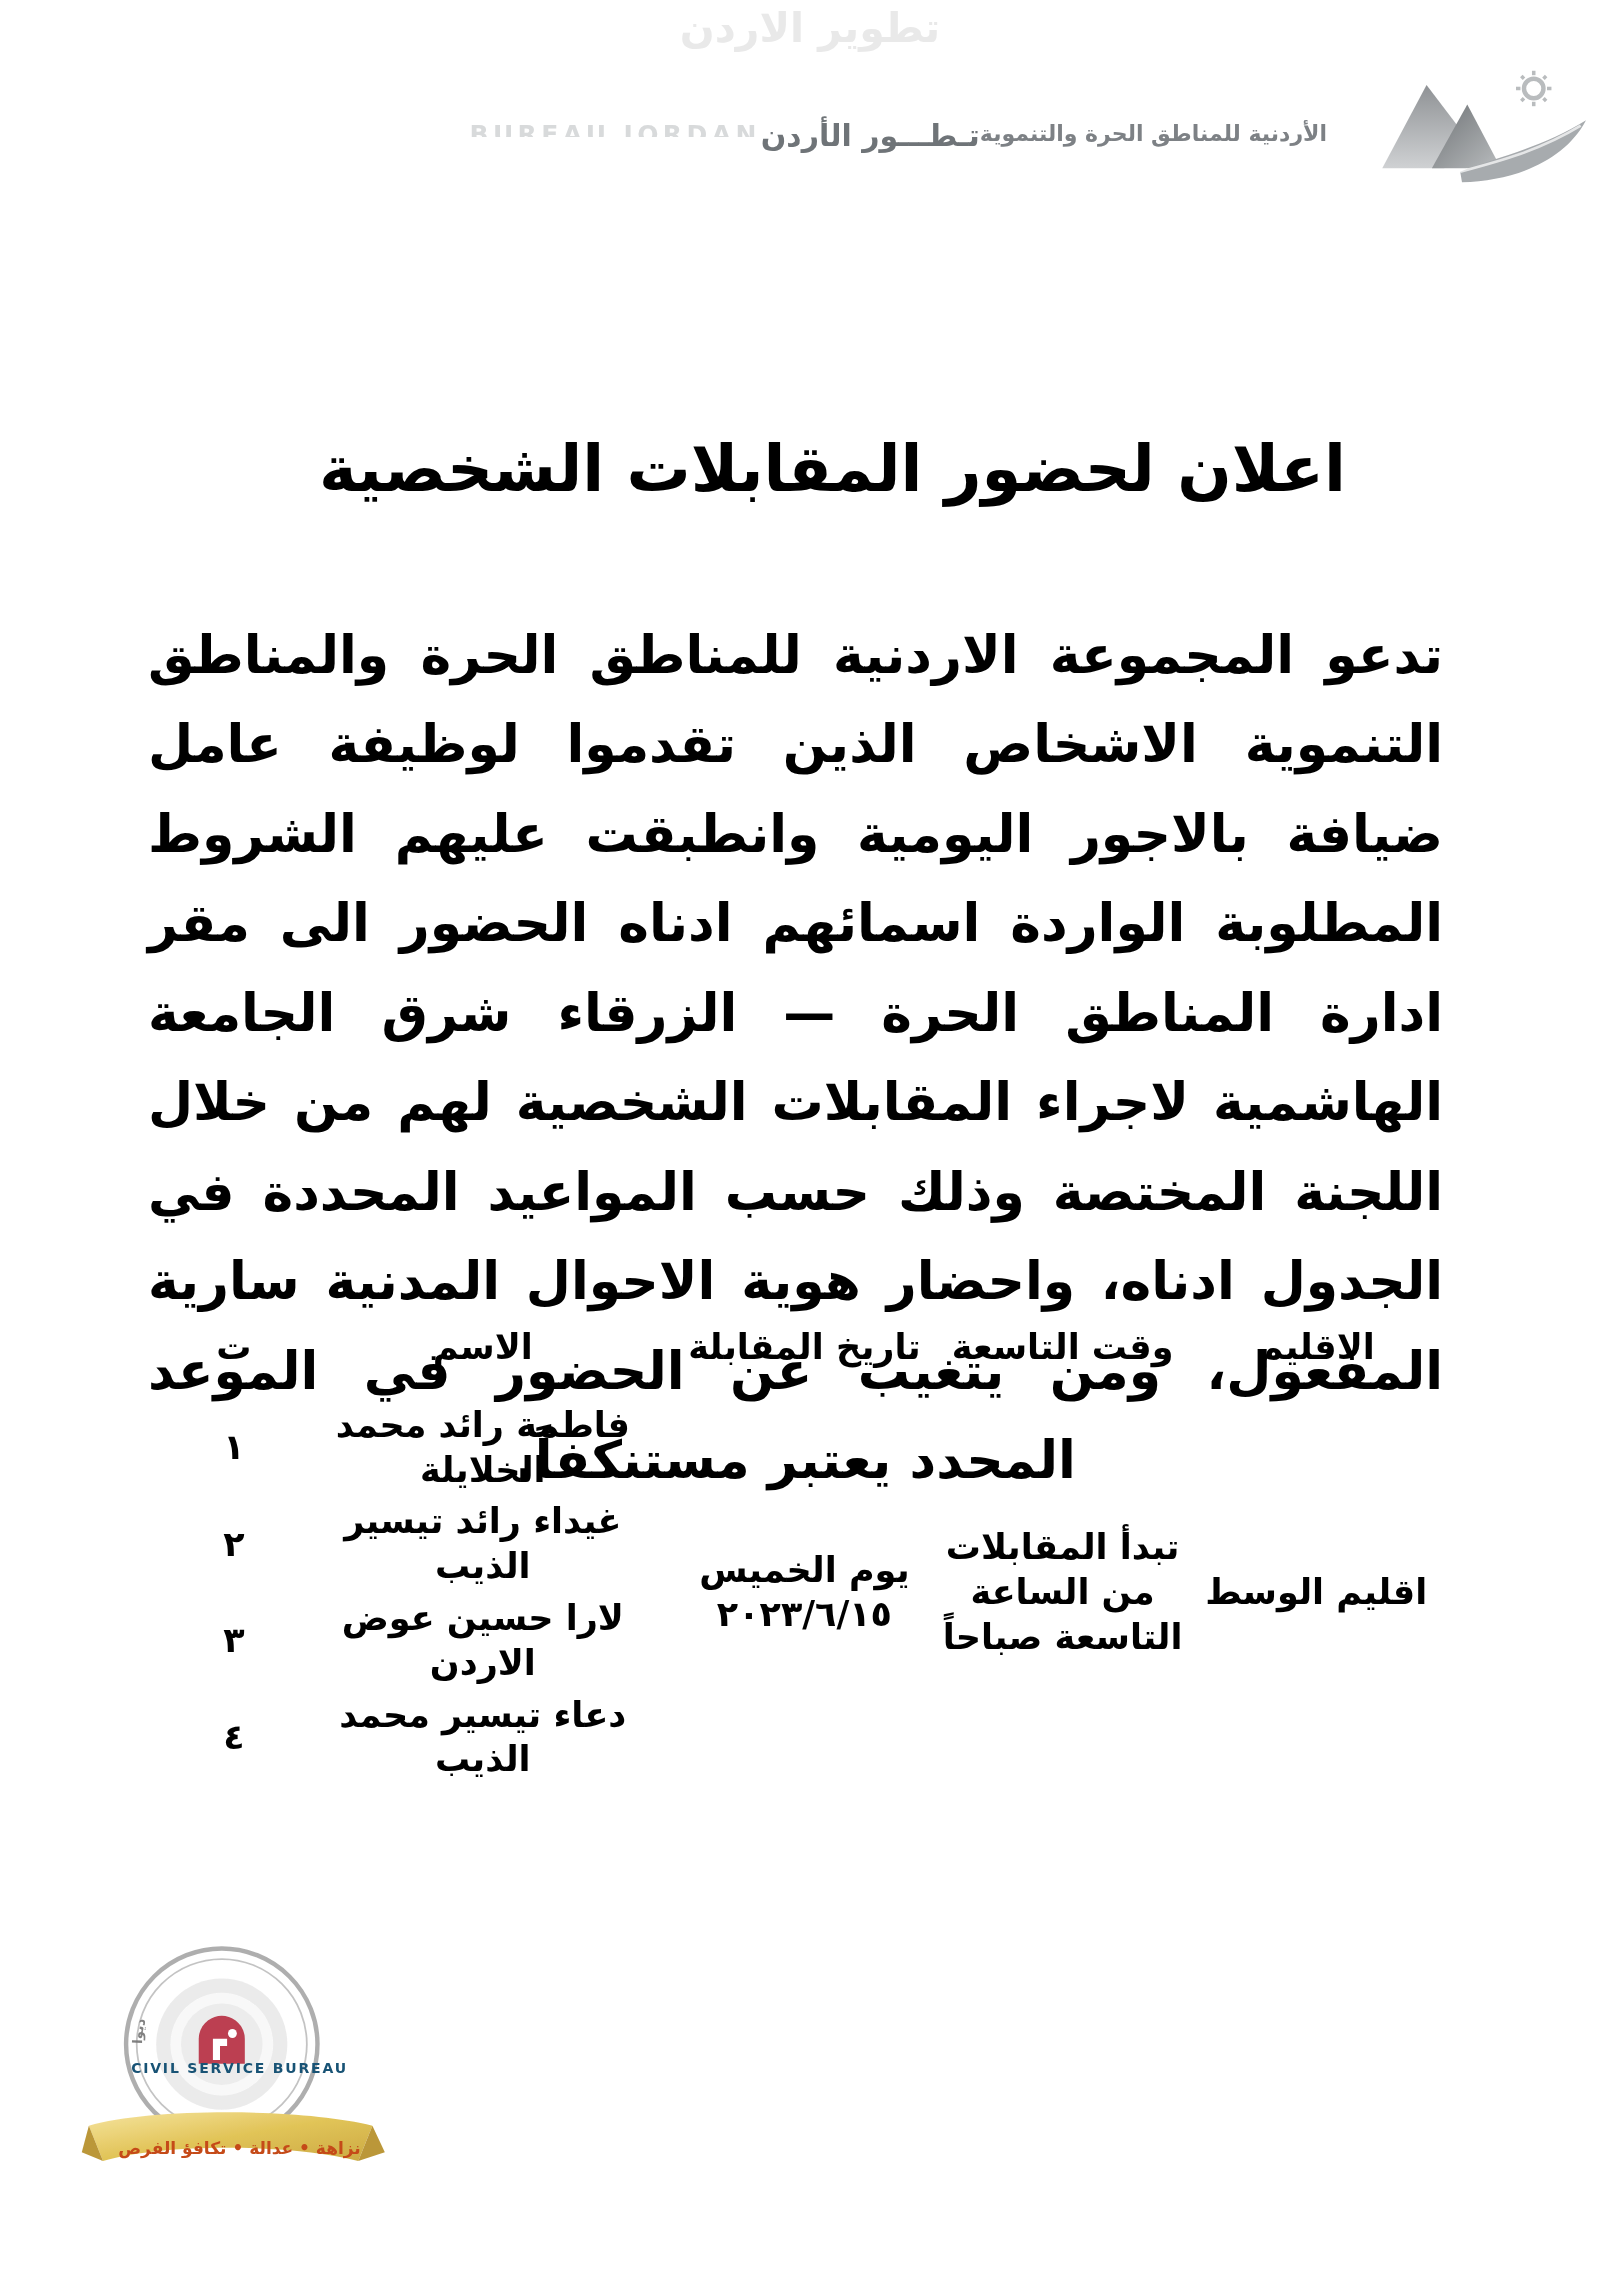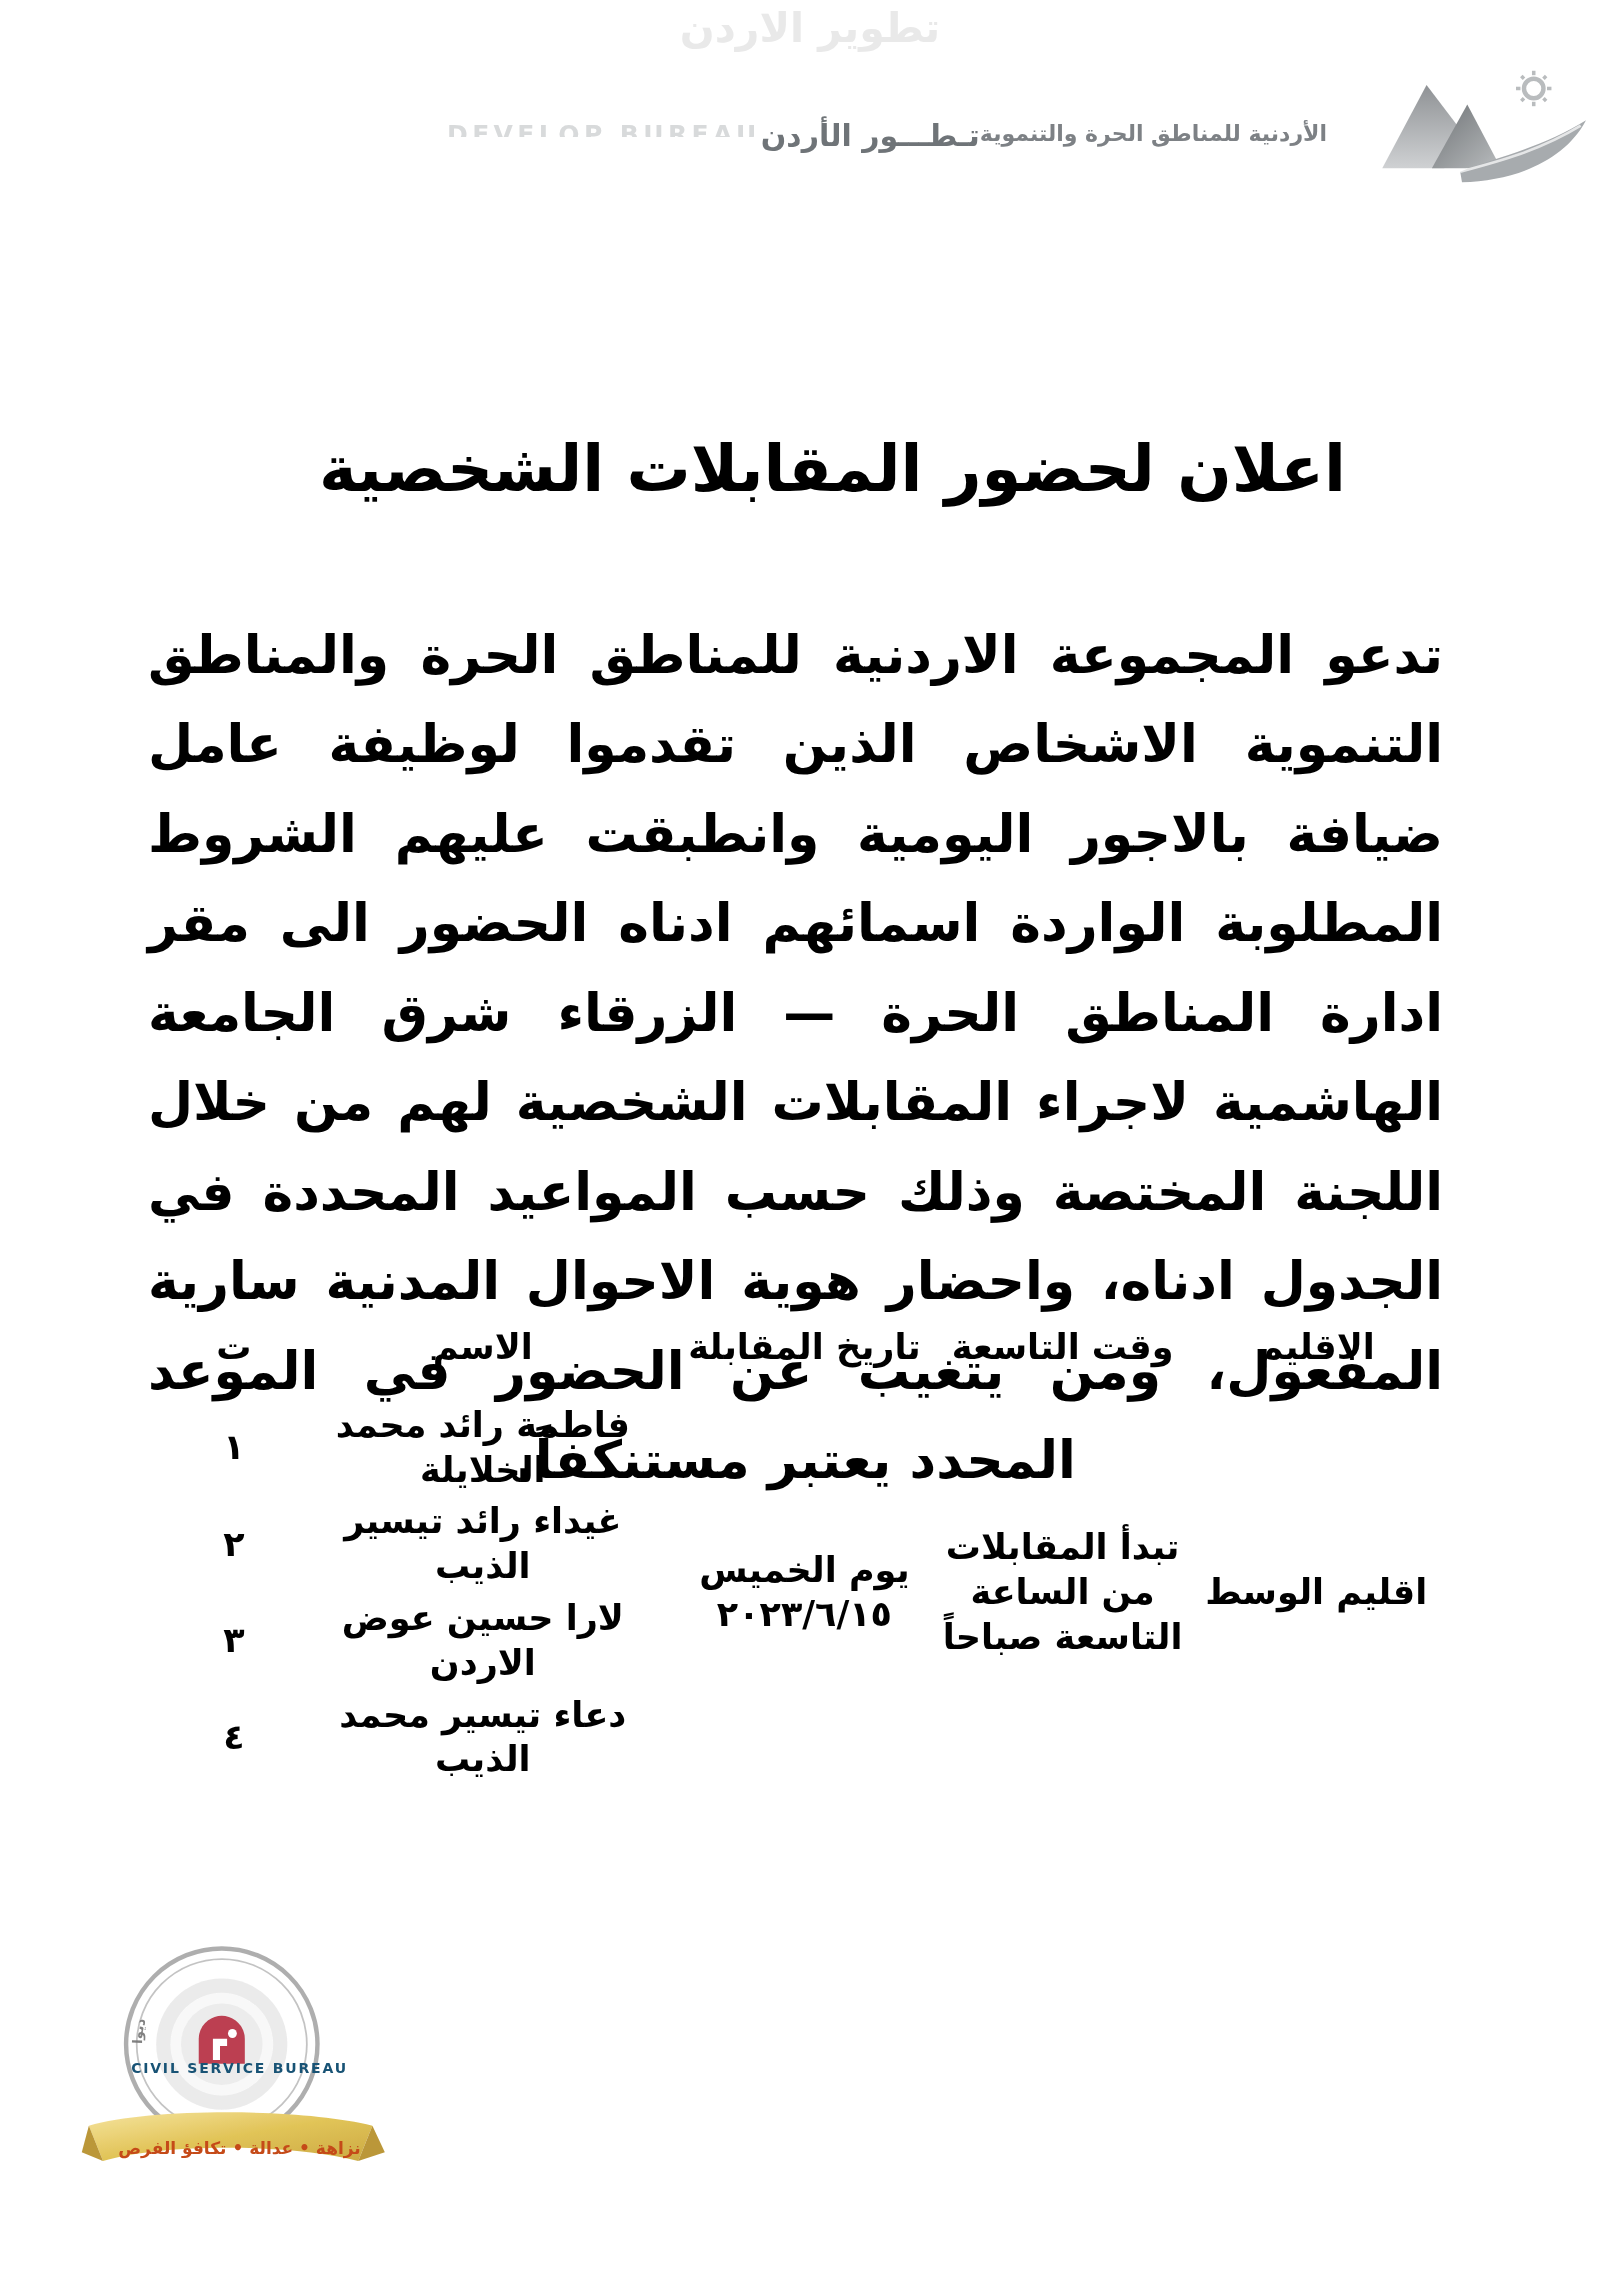--- a/index.html
+++ b/index.html
@@ -210,21 +210,21 @@
 
       <path d="M62 112 L112 18 L150 68 L132 112 Z" fill="url(#g1)"></path>
       <path d="M118 112 L158 40 L196 112 Z" fill="url(#g2)"></path>
 
       <path d="M150 116 C190 100 245 88 292 58 C268 104 212 126 152 128 Z" fill="#a7abae"></path>
       <path d="M150 116 C195 104 240 92 286 64" stroke="#ffffff" stroke-width="3" fill="none" opacity="0.7"></path>
     </svg>
   </div>
   <div class="logo-ar">الأردنية للمناطق الحرة والتنموية</div>
   <div class="logo-tatweer">تـطـــور الأردن</div>
-  <div class="logo-en">DEVELOP BUREAU</div>
+  <div class="logo-en">BUREAU JORDAN</div>
 </div>
 
 <h1 class="doc-title">اعلان لحضور المقابلات الشخصية</h1>
 
 <p class="body-para">تدعو المجموعة الاردنية للمناطق الحرة والمناطق التنموية الاشخاص الذين تقدموا لوظيفة عامل ضيافة بالاجور اليومية وانطبقت عليهم الشروط المطلوبة الواردة اسمائهم ادناه الحضور الى مقر ادارة المناطق الحرة — الزرقاء شرق الجامعة الهاشمية لاجراء المقابلات الشخصية لهم من خلال اللجنة المختصة وذلك حسب المواعيد المحددة في الجدول ادناه، واحضار هوية الاحوال المدنية سارية المفعول، ومن يتغيب عن الحضور في الموعد المحدد يعتبر مستنكفاً.</p>
 
 <div class="table-wrap">
   <table class="iv">
     <thead>
       <tr>

